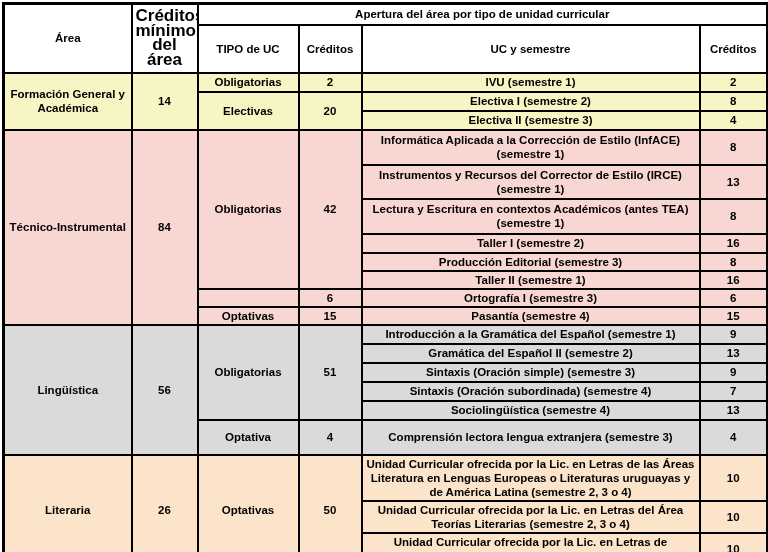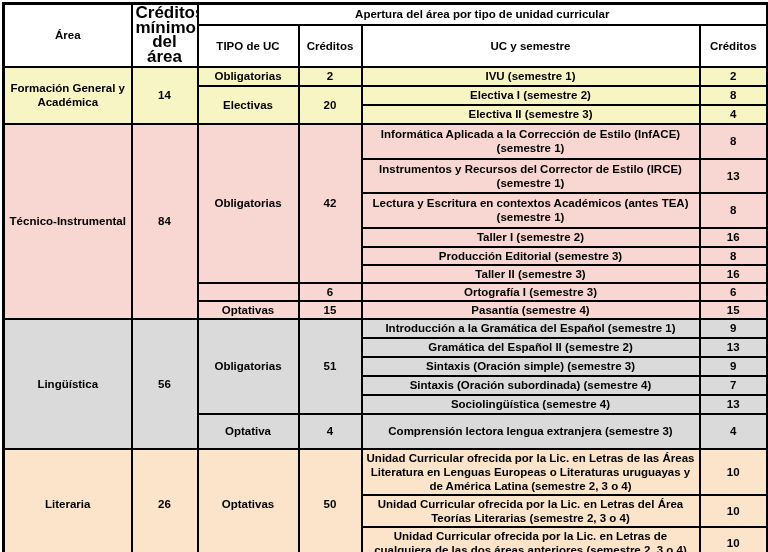--- a/index.html
+++ b/index.html
@@ -67,21 +67,21 @@
         <col class="c5">
         <col class="c6">
     </colgroup>
     <tbody>
 
       <tr style="height:21px">
         <td rowspan="2" class="hd vb">Área</td>
         <td rowspan="2" class="hd" style="font-size:17px; line-height:14.5px;">Créditos mínimos del área</td>
         <td colspan="4" class="hd">Apertura del área por tipo de unidad curricular</td>
       </tr>
-      <tr style="height:42px">
+      <tr style="height:48px">
         <td class="hd vb">TIPO de UC</td>
         <td class="hd vb">Créditos</td>
         <td class="hd vb">UC y semestre</td>
         <td class="hd vb">Créditos</td>
       </tr>
 
       <tr class="s1" style="height:19px">
         <td rowspan="3" class="area-name">Formación General y Académica</td>
         <td rowspan="3" class="vb">14</td>
         <td>Obligatorias</td>
@@ -118,21 +118,21 @@
       </tr>
       <tr class="s2" style="height:19px">
         <td>Taller I (semestre 2)</td>
         <td>16</td>
       </tr>
       <tr class="s2" style="height:18px">
         <td>Producción Editorial (semestre 3)</td>
         <td>8</td>
       </tr>
       <tr class="s2" style="height:18px">
-        <td>Taller II (semestre 3)</td>
+        <td>Taller II (semestre 1)</td>
         <td>16</td>
       </tr>
       <tr class="s2" style="height:18px">
         <td></td>
         <td>6</td>
         <td>Ortografía I (semestre 3)</td>
         <td>6</td>
       </tr>
       <tr class="s2" style="height:18px">
         <td>Optativas</td>

